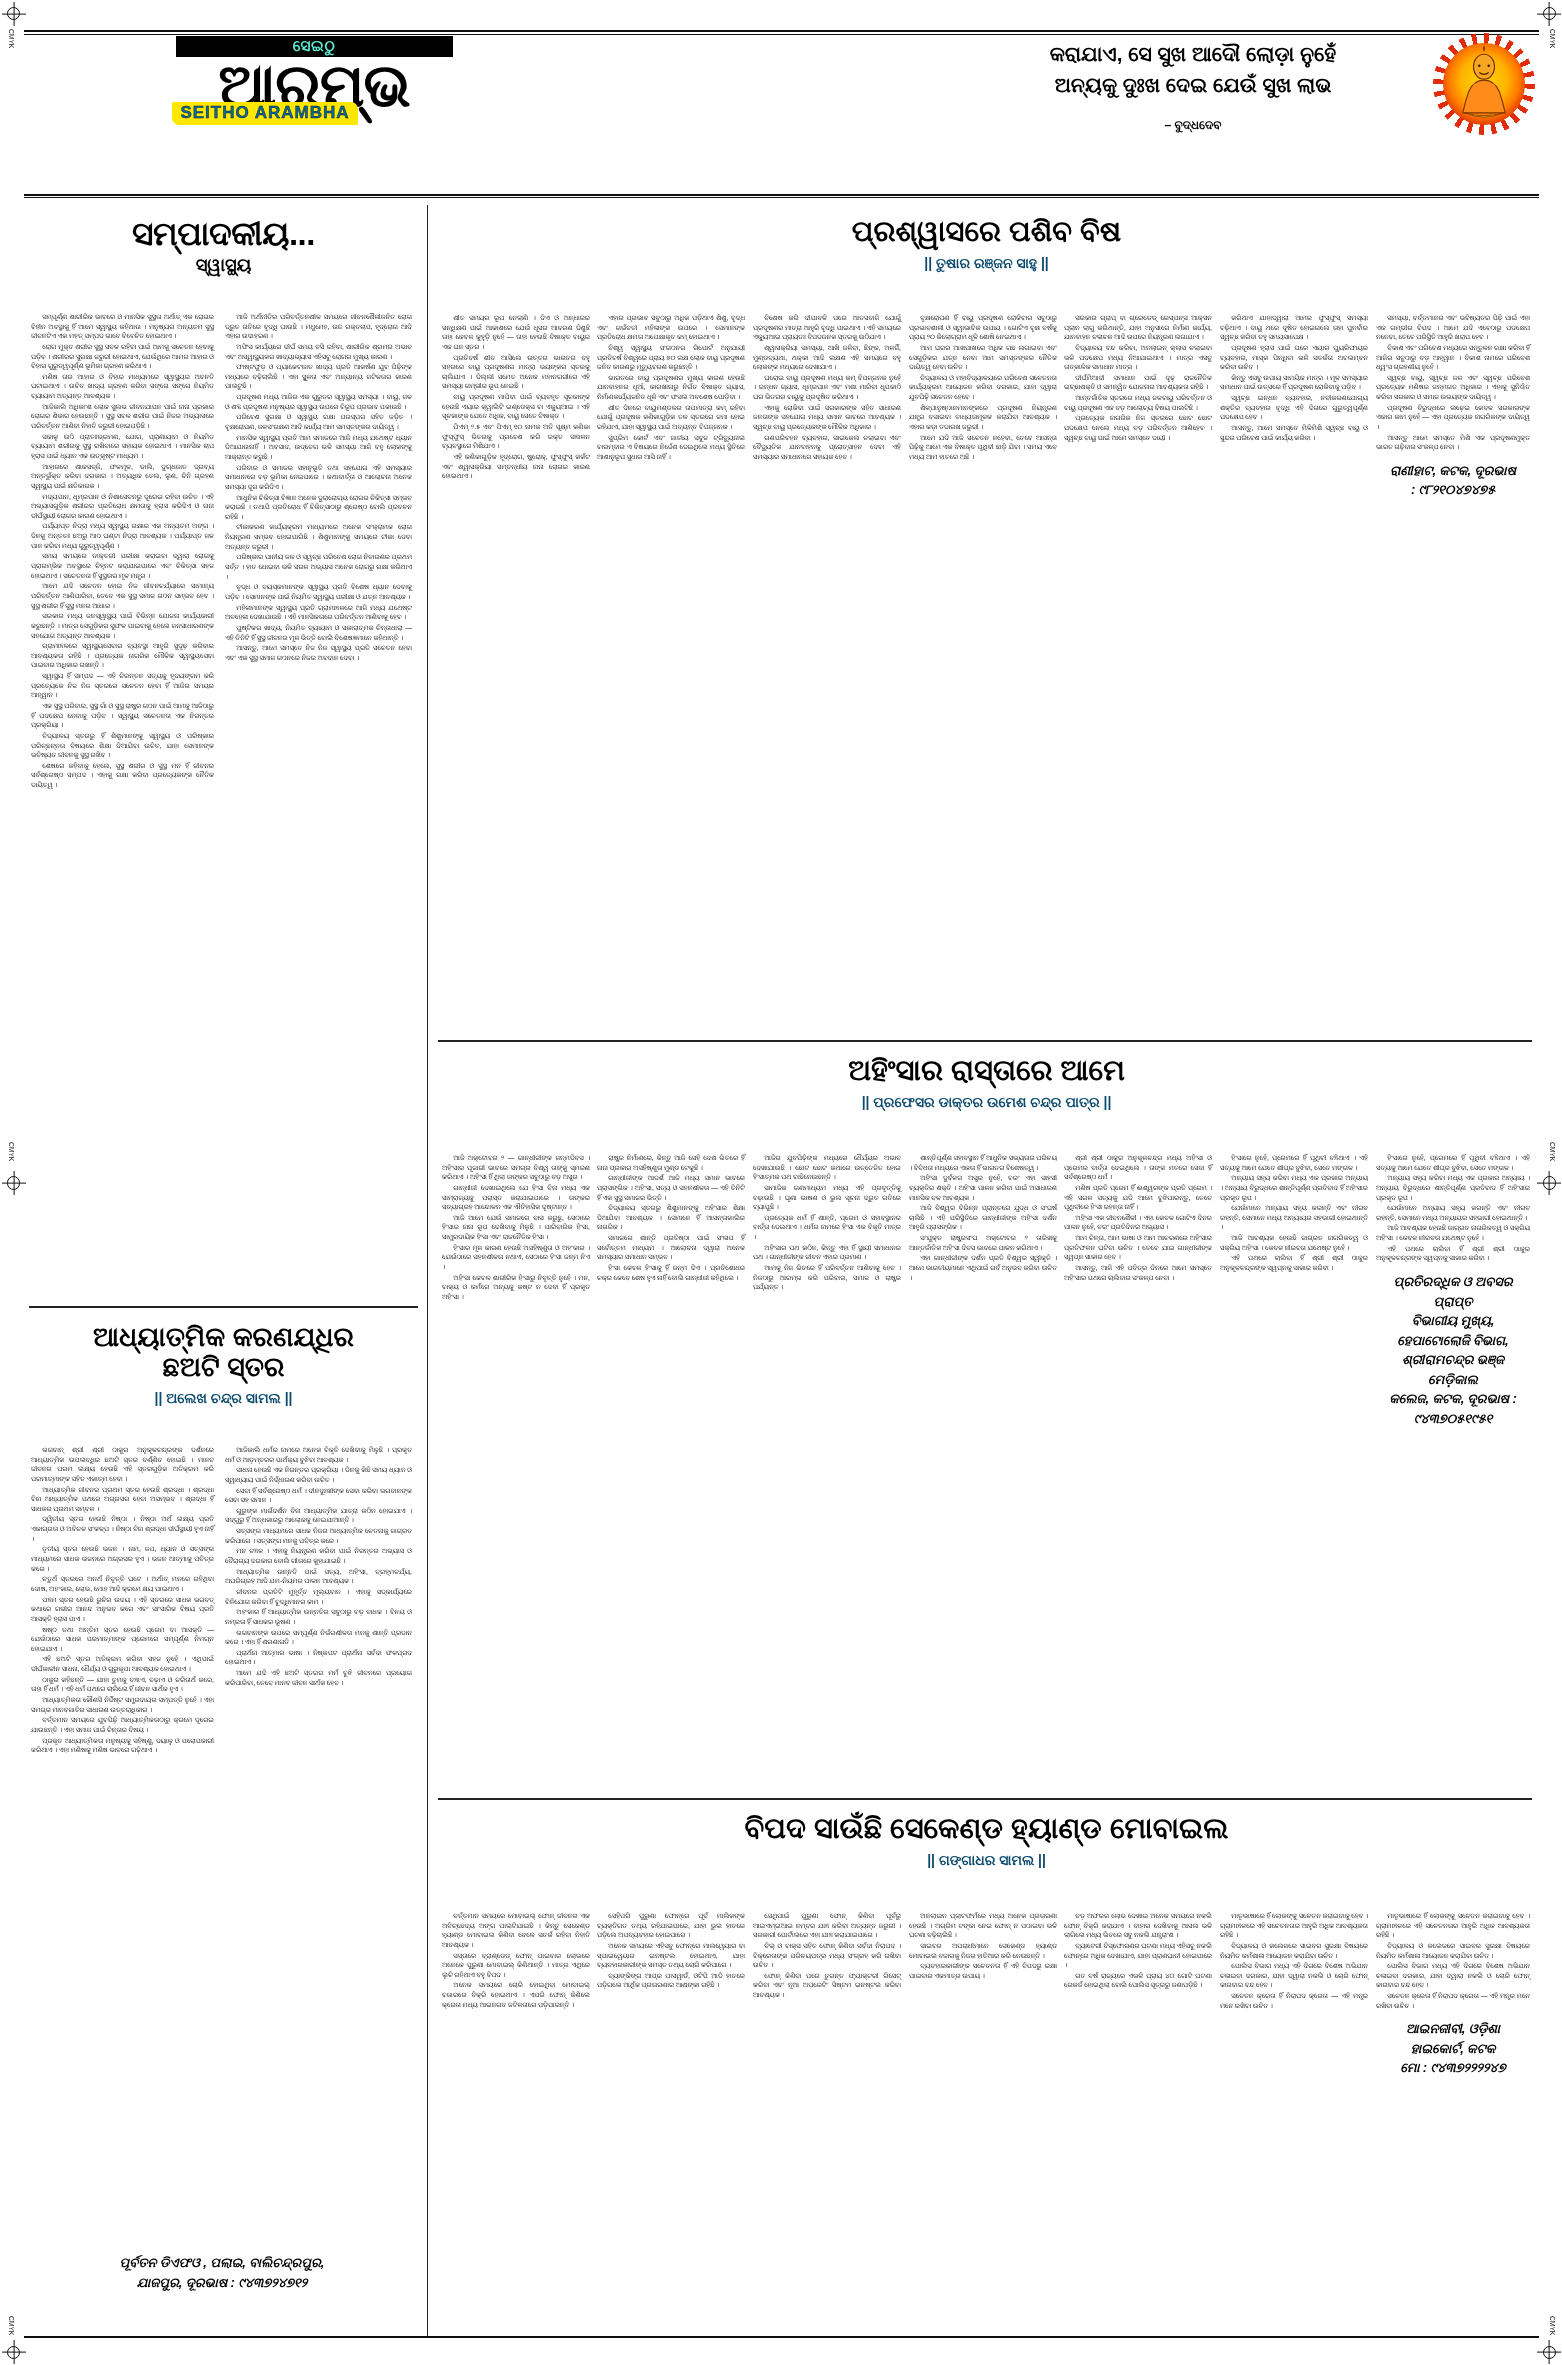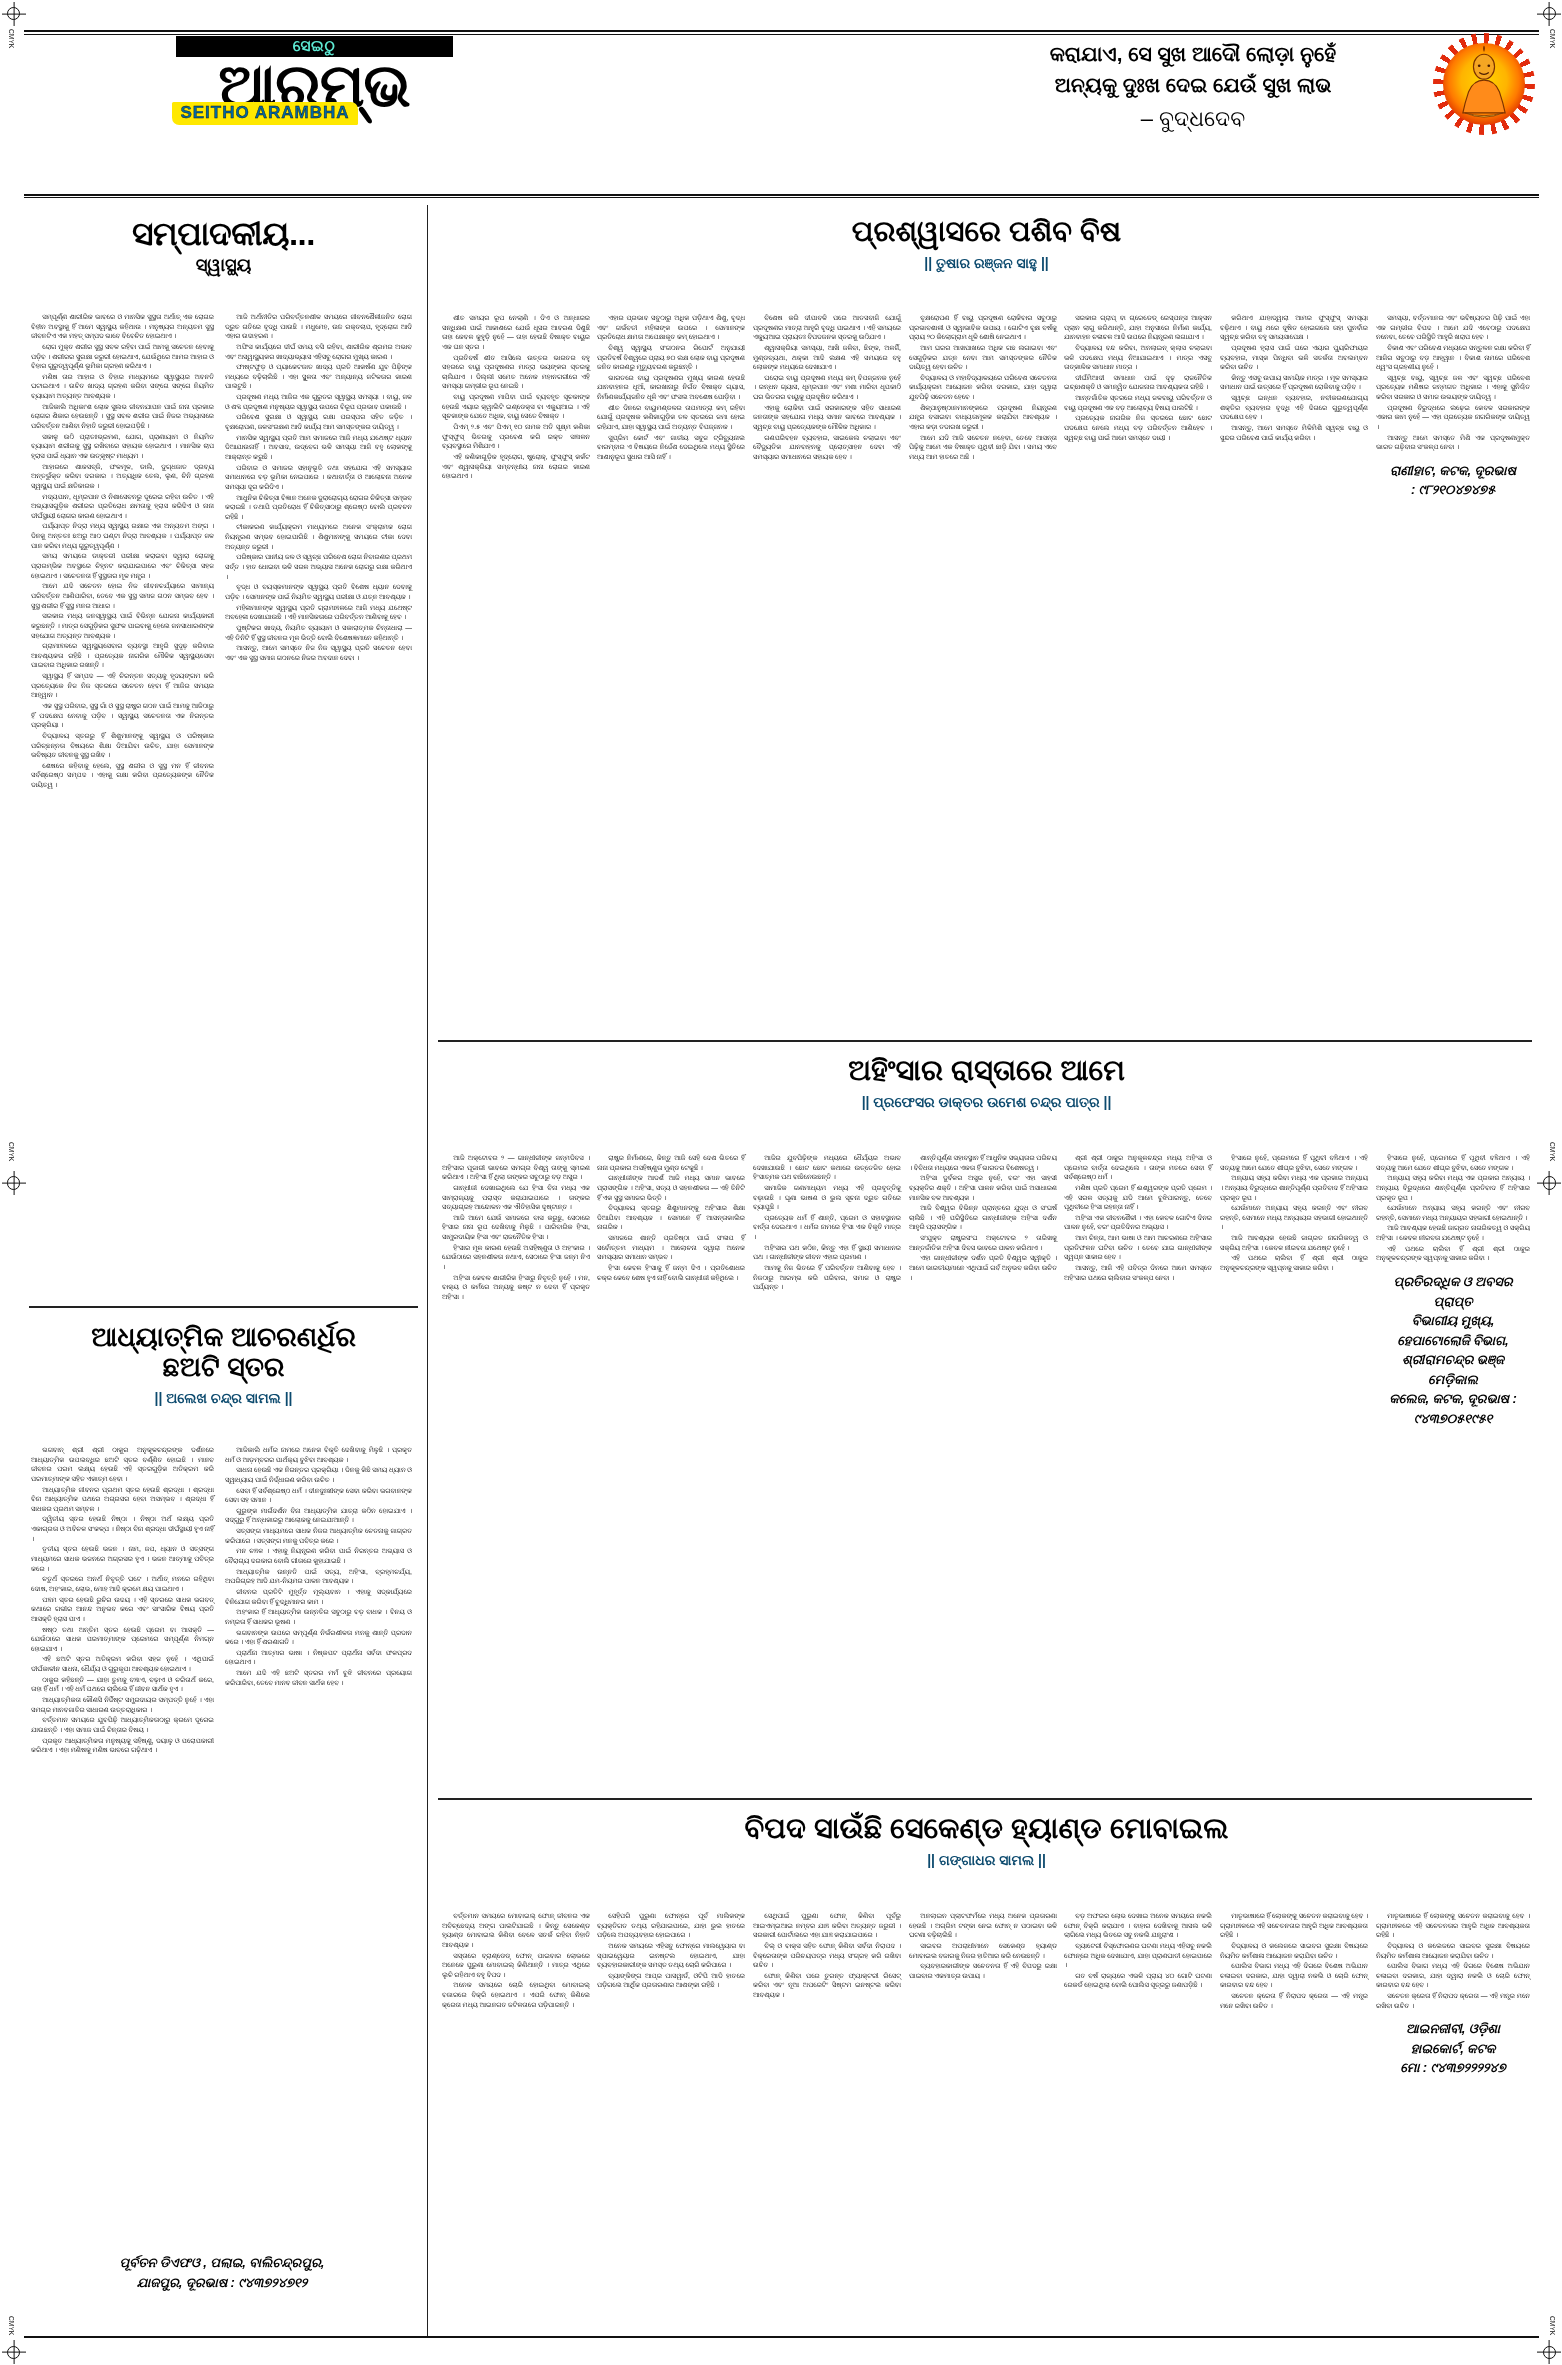--- a/index.html
+++ b/index.html
@@ -101,23 +101,23 @@
     right: 92px;
     top: 7.2px;
     width: 502px;
     text-align: center;
     font-size: 20.5px;
     font-weight: bold;
     line-height: 1.5;
     color: #000;
   }
   .quote-attrib {
-    font-size: 22px;
-    font-weight: normal;
-    margin-top: 1px;
+    font-size: 12px;
+    font-weight: bold;
+    margin-top: 15px;
   }
   
   .buddha {
     position: absolute;
     right: 4.1px; top: 4.1px;
     width: 96px; height: 96px;
   }
   .buddha .halo {
     position: absolute; inset: 0;
     border-radius: 50%;
@@ -322,21 +322,21 @@
   <div class="col" style="left:31px; top:2244px; width:382px;">
     <div class="sig">
         <div>ପୂର୍ବତନ ଡିଏଫଓ , ପଲାଇ, ବାଲିଚନ୍ଦ୍ରପୁର,</div>
         <div>ଯାଜପୁର, ଦୂରଭାଷ : ୯୪୩୭୨୪୭୧୨</div>
       </div>
   </div>
 
   <div class="hrule thick" style="left:29px; width:389px; top:1306px;"></div>
 
   <div style="position:absolute; left:29px; top:1322px; width:389px;">
-    <div class="art-title h-mid">ଆଧ୍ୟାତ୍ମିକ ଆଚରଣର୍ଧିର</div>
+    <div class="art-title h-mid">ଆଧ୍ୟାତ୍ମିକ କରଣଯ୍ଧିର</div>
     <div class="art-title h-mid">ଛଅଟି ସ୍ତର</div>
     <div class="byline">|| ଅଲେଖ ଚନ୍ଦ୍ର ସାମଲ ||</div>
   </div>
 
   <div class="col body-text" style="left:31px; top:1445px; width:183px;">
     <div>
         <p>ଭଗବାନ୍ ଶ୍ରୀ ଶ୍ରୀ ଠାକୁର ଅନୁକୂଳଚନ୍ଦ୍ରଙ୍କ ଦର୍ଶନରେ ଆଧ୍ୟାତ୍ମିକ ଉପଲବ୍ଧିର ଛଅଟି ସ୍ତର ବର୍ଣ୍ଣିତ ହୋଇଛି । ମାନବ ଜୀବନର ପରମ ଲକ୍ଷ୍ୟ ହେଉଛି ଏହି ସ୍ତରଗୁଡ଼ିକ ଅତିକ୍ରମ କରି ପରମାତ୍ମାଙ୍କ ସହିତ ଏକାତ୍ମ ହେବା ।</p>
         <p>ଆଧ୍ୟାତ୍ମିକ ଜୀବନର ପ୍ରଥମ ସ୍ତର ହେଉଛି ଶ୍ରଦ୍ଧା । ଶ୍ରଦ୍ଧା ବିନା ଆଧ୍ୟାତ୍ମିକ ପଥରେ ଅଗ୍ରସର ହେବା ଅସମ୍ଭବ । ଶ୍ରଦ୍ଧା ହିଁ ସାଧକର ପ୍ରଥମ ସମ୍ବଳ ।</p>
         <p>ଦ୍ୱିତୀୟ ସ୍ତର ହେଉଛି ନିଷ୍ଠା । ନିଷ୍ଠା ଅର୍ଥ ଲକ୍ଷ୍ୟ ପ୍ରତି ଏକାଗ୍ରତା ଓ ଅବିଚଳ ସଂକଳ୍ପ । ନିଷ୍ଠା ବିନା ଶ୍ରଦ୍ଧା ଦୀର୍ଘସ୍ଥାୟୀ ହୁଏ ନାହିଁ ।</p>
         <p>ତୃତୀୟ ସ୍ତର ହେଉଛି ଭଜନ । ନାମ, ଜପ, ଧ୍ୟାନ ଓ ସତ୍ସଙ୍ଗ ମାଧ୍ୟମରେ ସାଧକ ଭଜନରେ ଅଗ୍ରସର ହୁଏ । ଭଜନ ଆତ୍ମାକୁ ପବିତ୍ର କରେ ।</p>

